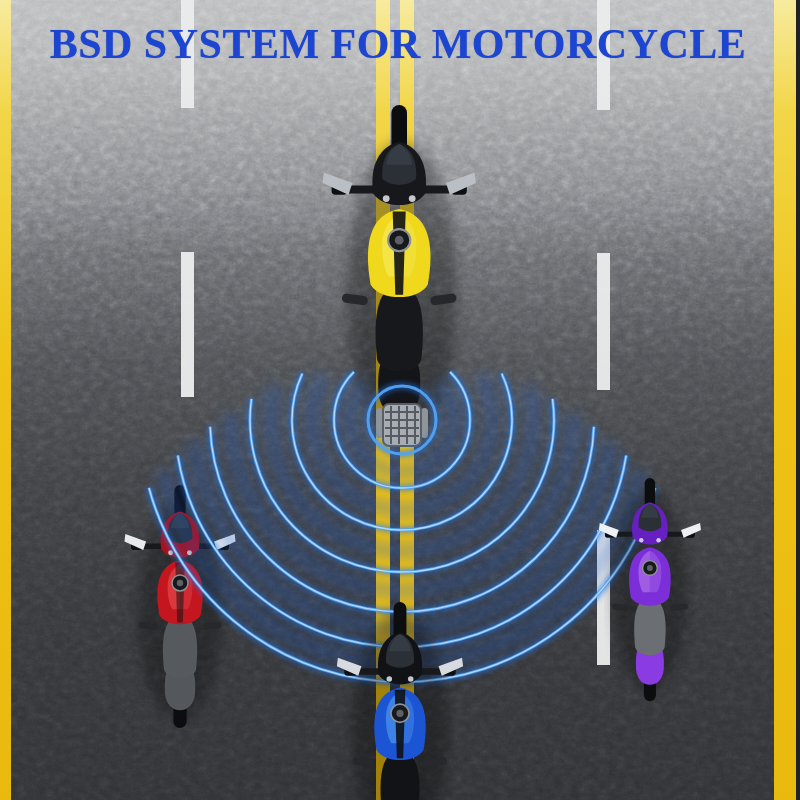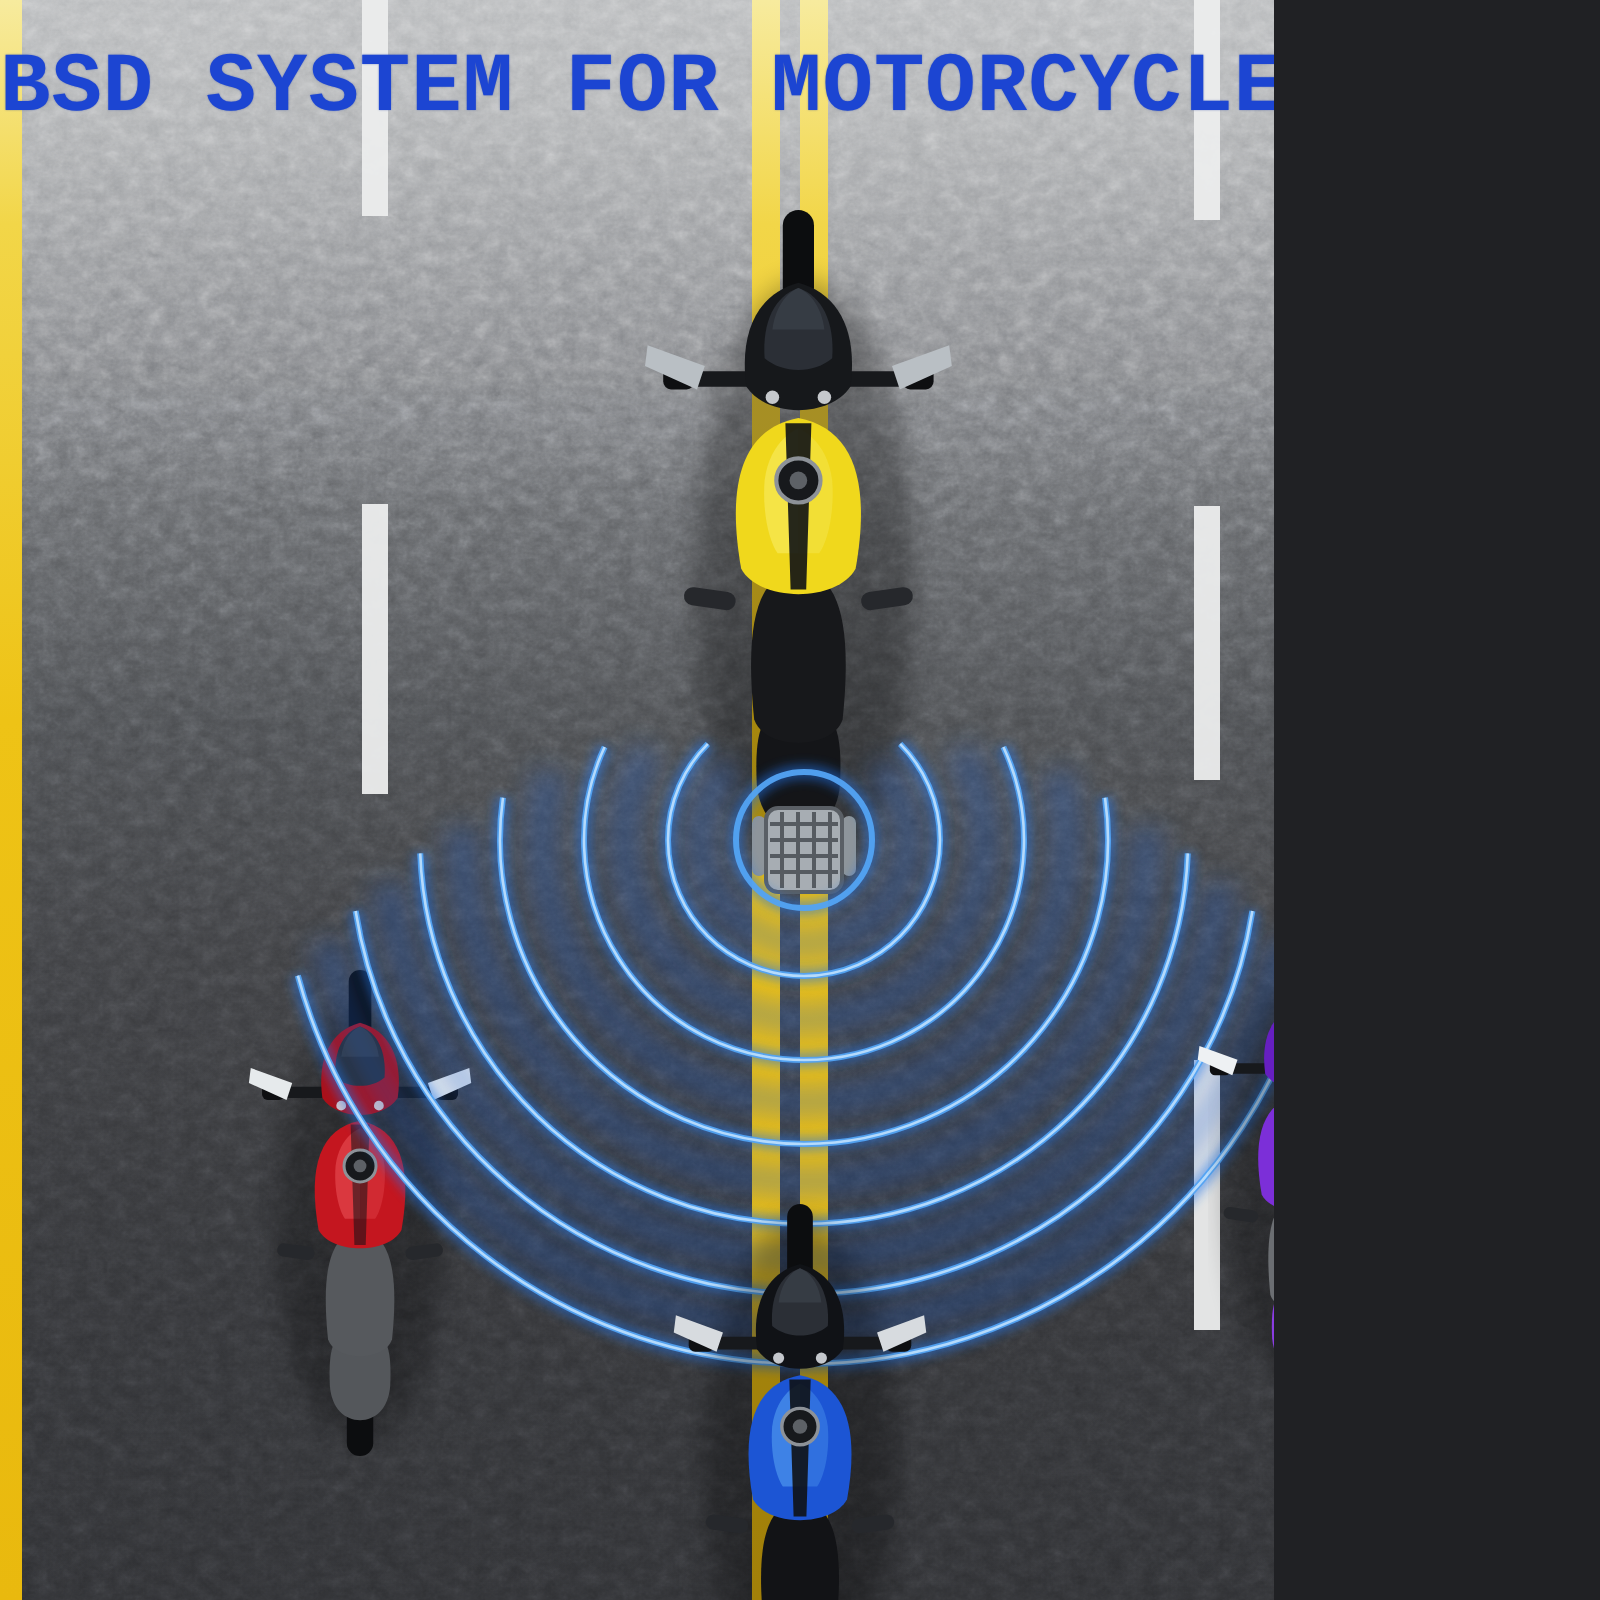--- a/index.html
+++ b/index.html
@@ -1,18 +1,18 @@
 <!DOCTYPE html>
 <html><head>
 <meta charset="utf-8">
 <style>
   html,body{margin:0;padding:0;background:#202124;}
   .stage{
-    position:relative;width:637px;height:800px;overflow:hidden;
-    font-family:Liberation Mono, monospace;
+    position:relative;width:796px;height:800px;overflow:hidden;
+    font-family:Liberation Serif, serif;
   }
   .stage svg.scene{position:absolute;inset:0;display:block;}
   .title{
     position:absolute;top:20px;left:0;right:0;
     text-align:center;
     font-size:42px;font-weight:700;letter-spacing:.5px;
     color:#1c45d2;
     text-shadow:0 0 1px rgba(20,50,160,.5);
     white-space:nowrap;
     user-select:none;

